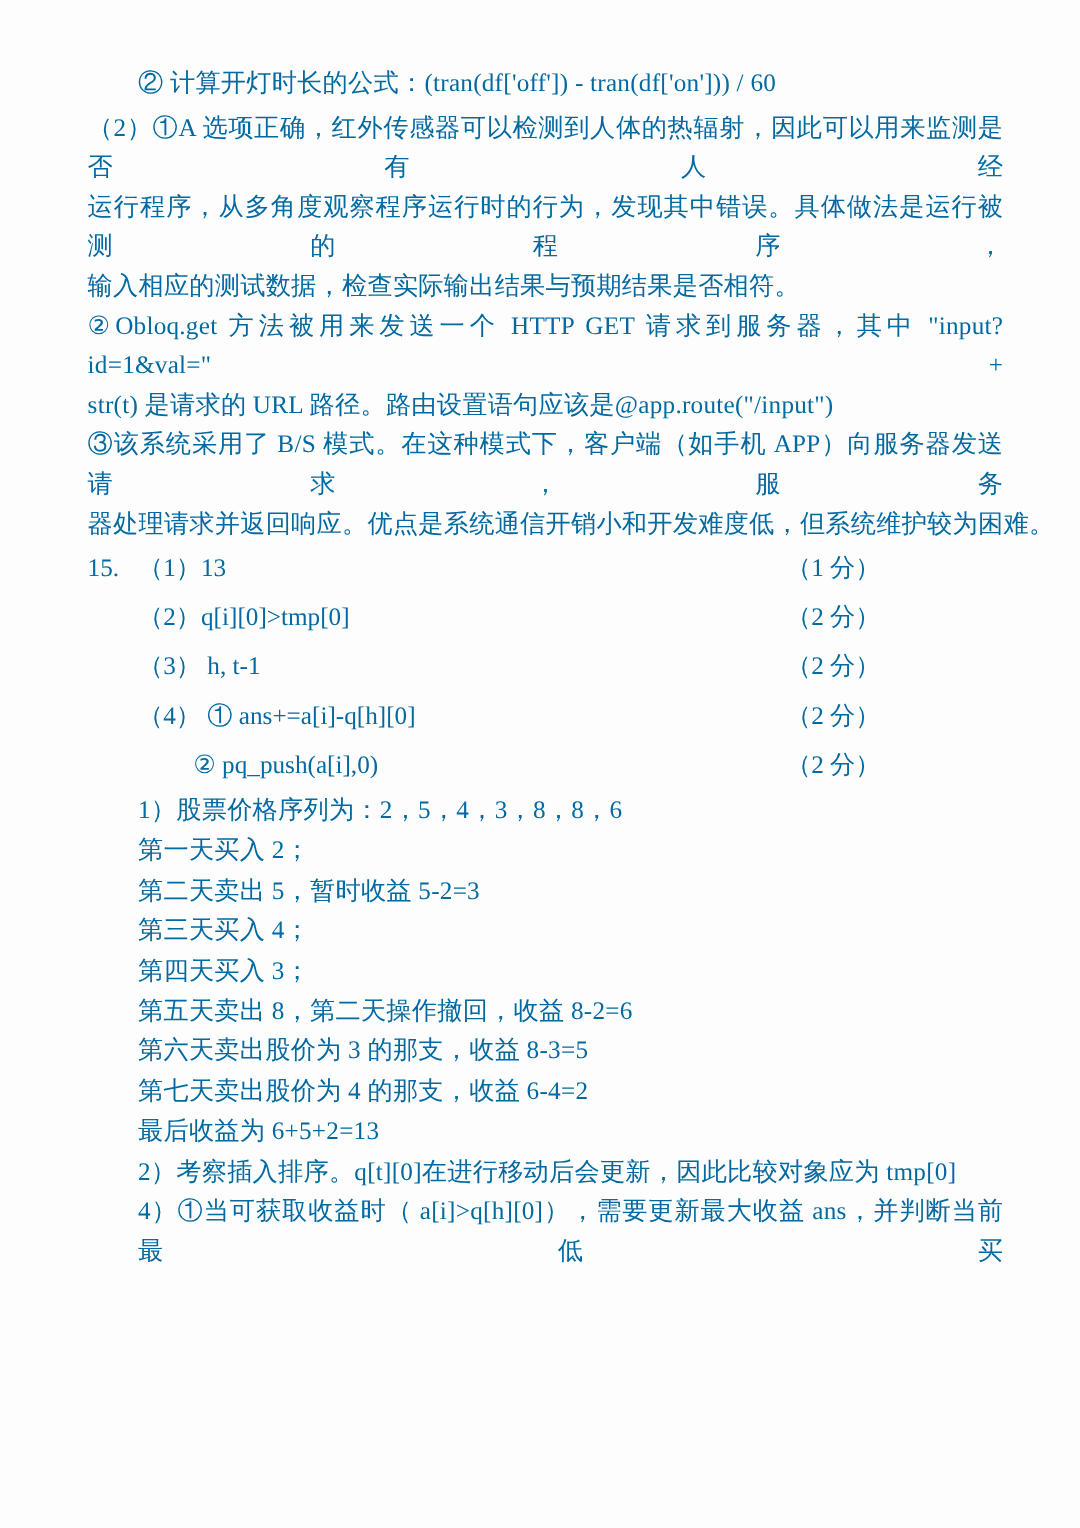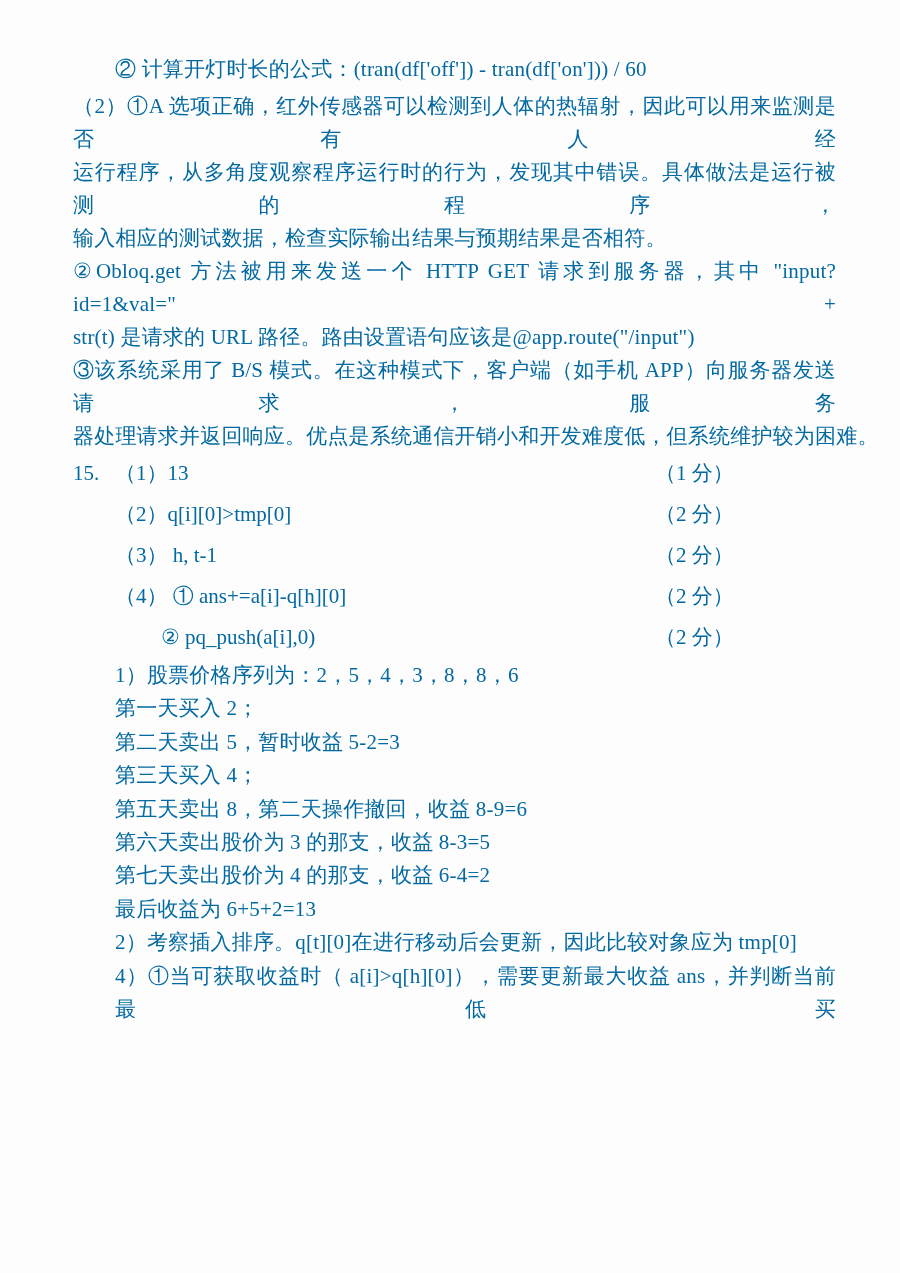--- a/index.html
+++ b/index.html
@@ -88,21 +88,22 @@
       <span>② pq_push(a[i],0)</span>
       <span class="score">（2 分）</span>
     </div>
   </div>
 
   <div class="analysis">
     <div class="ln ind1">1）股票价格序列为：2，5，4，3，8，8，6</div>
     <div class="ln ind1">第一天买入 2；</div>
     <div class="ln ind1">第二天卖出 5，暂时收益 5-2=3</div>
     <div class="ln ind1">第三天买入 4；</div>
-    <div class="ln ind1">第五天卖出 8，第二天操作撤回，收益 8-9=6</div>
+    <div class="ln ind1">第四天买入 3；</div>
+    <div class="ln ind1">第五天卖出 8，第二天操作撤回，收益 8-2=6</div>
     <div class="ln ind1">第六天卖出股价为 3 的那支，收益 8-3=5</div>
     <div class="ln ind1">第七天卖出股价为 4 的那支，收益 6-4=2</div>
     <div class="ln ind1">最后收益为 6+5+2=13</div>
     <div class="ln ind1">2）考察插入排序。q[t][0]在进行移动后会更新，因此比较对象应为 tmp[0]</div>
     <div class="ln ind1 just">4）①当可获取收益时（ a[i]&gt;q[h][0]），需要更新最大收益 ans，并判断当前最低买</div>
 
   </div>
 
 </div>
 

